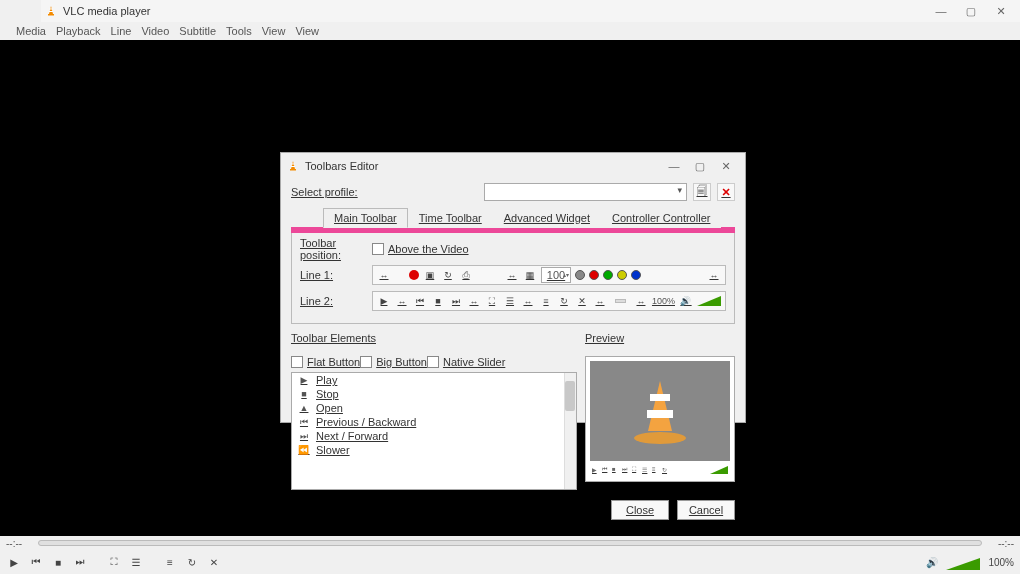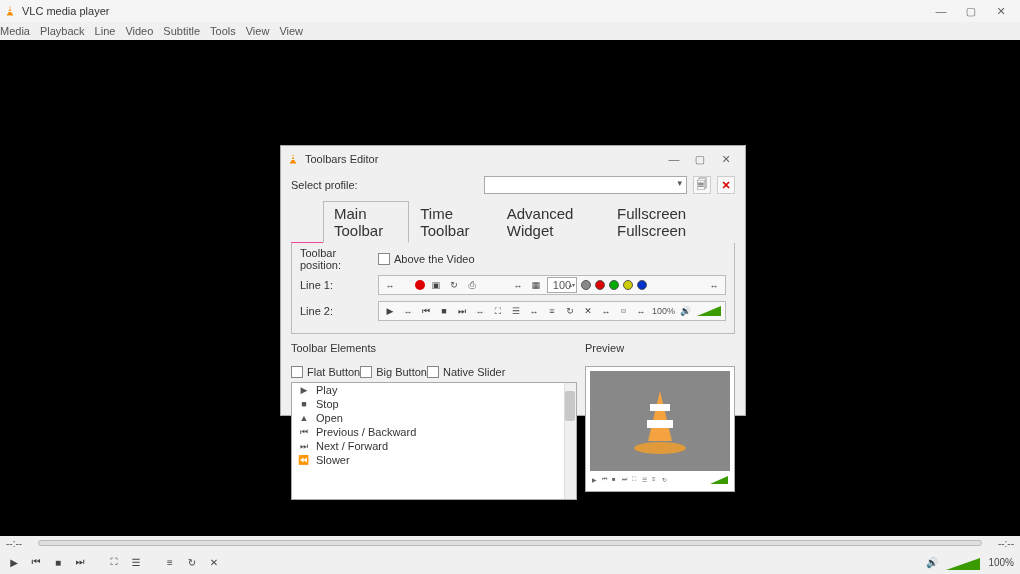--- a/index.html
+++ b/index.html
@@ -1,53 +1,53 @@
 <!DOCTYPE html>
 <html><head>
 <meta charset="utf-8">
 <style>
 * { box-sizing: border-box; margin: 0; padding: 0; font-family: "Segoe UI", Tahoma, sans-serif; }
 html, body { width: 1020px; height: 574px; overflow: hidden; background: #f0f0f0; }
-.titlebar { height: 22px; background: #f5f5f5; display: flex; align-items: center; padding: 0 4px; font-size: 11px; color: #333; }
+.titlebar { height: 22px; background: #f5f5f5; display: flex; align-items: center; padding: 0 4px; font-size: 11px; color: #333; margin-left: 41px; }
 .titlebar .cone { width: 12px; height: 12px; margin-right: 6px; }
 .titlebar .spacer { flex: 1; }
 .titlebar .winbtn { width: 30px; text-align: center; color: #666; font-size: 11px; cursor: default; }
-.menubar { height: 18px; background: #f0f0f0; display: flex; align-items: center; padding: 0 0; font-size: 11px; color: #555; gap: 10px; }
+.menubar { height: 18px; background: #f0f0f0; display: flex; align-items: center; padding: 0 16px; font-size: 11px; color: #555; gap: 10px; }
 .menubar span { cursor: default; }
 .video-area { background: #000; height: 496px; position: relative; }
 .seekbar-row { height: 14px; background: #f0f0f0; display: flex; align-items: center; padding: 0 6px; font-size: 10px; color: #555; }
 .seekbar-row .time { width: 28px; }
 .seekbar-row .bar { flex: 1; height: 6px; background: #e0e0e0; border: 1px solid #bbb; border-radius: 3px; margin: 0 4px; }
 .controls { height: 24px; background: #f0f0f0; display: flex; align-items: center; padding: 0 6px; gap: 6px; }
 .ctrl-btn { width: 16px; height: 16px; display: flex; align-items: center; justify-content: center; color: #444; font-size: 10px; cursor: default; }
 .controls .spacer { flex: 1; }
 .vol-tri { width: 34px; height: 12px; position: relative; }
 .vol-tri svg { width: 100%; height: 100%; }
 .vol-pct { font-size: 10px; color: #444; margin-left: 2px; }
 
 
-.dialog { position: absolute; left: 280px; top: 105px; width: 466px; height: 271px; background: #f0f0f0; border: 1px solid #aaa; box-shadow: 0 4px 16px rgba(0,0,0,.3); }
+.dialog { position: absolute; left: 280px; top: 112px; width: 466px; height: 271px; background: #f0f0f0; border: 1px solid #aaa; box-shadow: 0 4px 16px rgba(0,0,0,.3); }
 .dlg-titlebar { height: 26px; display: flex; align-items: center; padding: 0 6px; font-size: 11px; color: #333; }
 .dlg-titlebar .cone { width: 12px; height: 12px; margin-right: 6px; }
 .dlg-titlebar .spacer { flex: 1; }
 .dlg-titlebar .winbtn { width: 26px; text-align: center; color: #666; cursor: default; font-size: 11px; }
-.dlg-body { padding: 4px 10px; font-size: 11px; color: #333; }
+.dlg-body { padding: 4px 10px; font-size: 11px; color: #333; text-decoration: underline; }
 .profile-row { display: flex; align-items: center; gap: 6px; margin-bottom: 6px; }
 .profile-row label { flex: 0 0 auto; }
 .profile-row .combo { flex: 1; height: 18px; margin-left: 120px; background: #fff; border: 1px solid #aaa; position: relative; }
 .profile-row .combo::after { content: "▾"; position: absolute; right: 4px; top: 1px; font-size: 9px; color: #555; }
 .icon-btn { width: 18px; height: 18px; border: 1px solid #ccc; background: #f8f8f8; display: flex; align-items: center; justify-content: center; font-size: 11px; cursor: default; }
 .red-x { color: #d00; font-weight: bold; }
 
-.tabs { display: flex; border-bottom: 1px solid #ec4899; font-size: 15px; padding-left: 32px; }
+.tabs { display: flex; border-bottom: 6px solid #ec4899; font-size: 11px; padding-left: 32px; }
 .tab { padding: 3px 10px; border: 1px solid transparent; border-bottom: none; cursor: default; position: relative; top: 1px; background: #f0f0f0; }
 .tab.active { background: #f0f0f0; border-color: #bbb; border-bottom: 1px solid #f0f0f0; }
 
 .tab-content { border: 1px solid #bbb; border-top: none; padding: 6px 8px; background: #f0f0f0; }
-.tb-row { display: flex; align-items: center; gap: 6px; margin-bottom: 6px; height: 20px; }
+.tb-row { display: flex; align-items: center; margin-bottom: 6px; height: 20px; }
 .tb-row .lbl { width: 72px; }
 .chk { width: 12px; height: 12px; border: 1px solid #888; background: #fff; display: inline-block; }
 .line-box { flex: 1; height: 20px; border: 1px solid #bbb; background: #f8f8f8; display: flex; align-items: center; gap: 4px; padding: 0 4px; font-size: 10px; color: #555; }
 .tiny { width: 14px; height: 14px; display: flex; align-items: center; justify-content: center; font-size: 9px; color: #444; }
 .rec-dot { width: 10px; height: 10px; border-radius: 50%; background: #d00; }
 .color-dot { width: 10px; height: 10px; border-radius: 50%; border: 1px solid #555; }
 .spin { width: 30px; height: 16px; border: 1px solid #aaa; background: #fff; font-size: 11px; display: flex; align-items: center; justify-content: center; position: relative; }
 .spin::after { content: "▴▾"; position: absolute; right: 1px; font-size: 6px; line-height: 6px; color: #666; display: flex; flex-direction: column; }
 .vol-slider { flex: 1; height: 4px; background: #ddd; border: 1px solid #bbb; margin: 0 4px; }
 
@@ -122,21 +122,21 @@
         <label>Select profile:</label>
         <div class="combo"></div>
         <div class="icon-btn">🗐</div>
         <div class="icon-btn red-x">✕</div>
       </div>
 
       <div class="tabs">
         <div class="tab active">Main Toolbar</div>
         <div class="tab">Time Toolbar</div>
         <div class="tab">Advanced Widget</div>
-        <div class="tab">Fullscreen Fullscreen</div>
+        <div class="tab">Controller Controller</div>
       </div>
 
       <div class="tab-content">
         <div class="tb-row">
           <span class="lbl">Toolbar position:</span>
           <label style="display:flex;align-items:center;gap:4px">
             <span class="chk"></span>
             <span>Above the Video</span>
           </label>
         </div>
@@ -261,20 +261,24 @@
               <span class="pc">↻</span>
               <span style="flex:1"></span>
               <svg width="18" height="8">
                   <polygon points="0,8 18,8 18,0" fill="#3a9b00"></polygon>
                 </svg>
             </div>
           </div>
         </div>
       </div>
 
+      <div class="btn-row">
+        <div class="btn">Close</div>
+        <div class="btn">Cancel</div>
+      </div>
     </div>
   </div>
 </div>
 
 <div class="seekbar-row">
   <span class="time">--:--</span>
   <div class="bar"></div>
   <span class="time" style="text-align:right">--:--</span>
 </div>
 

